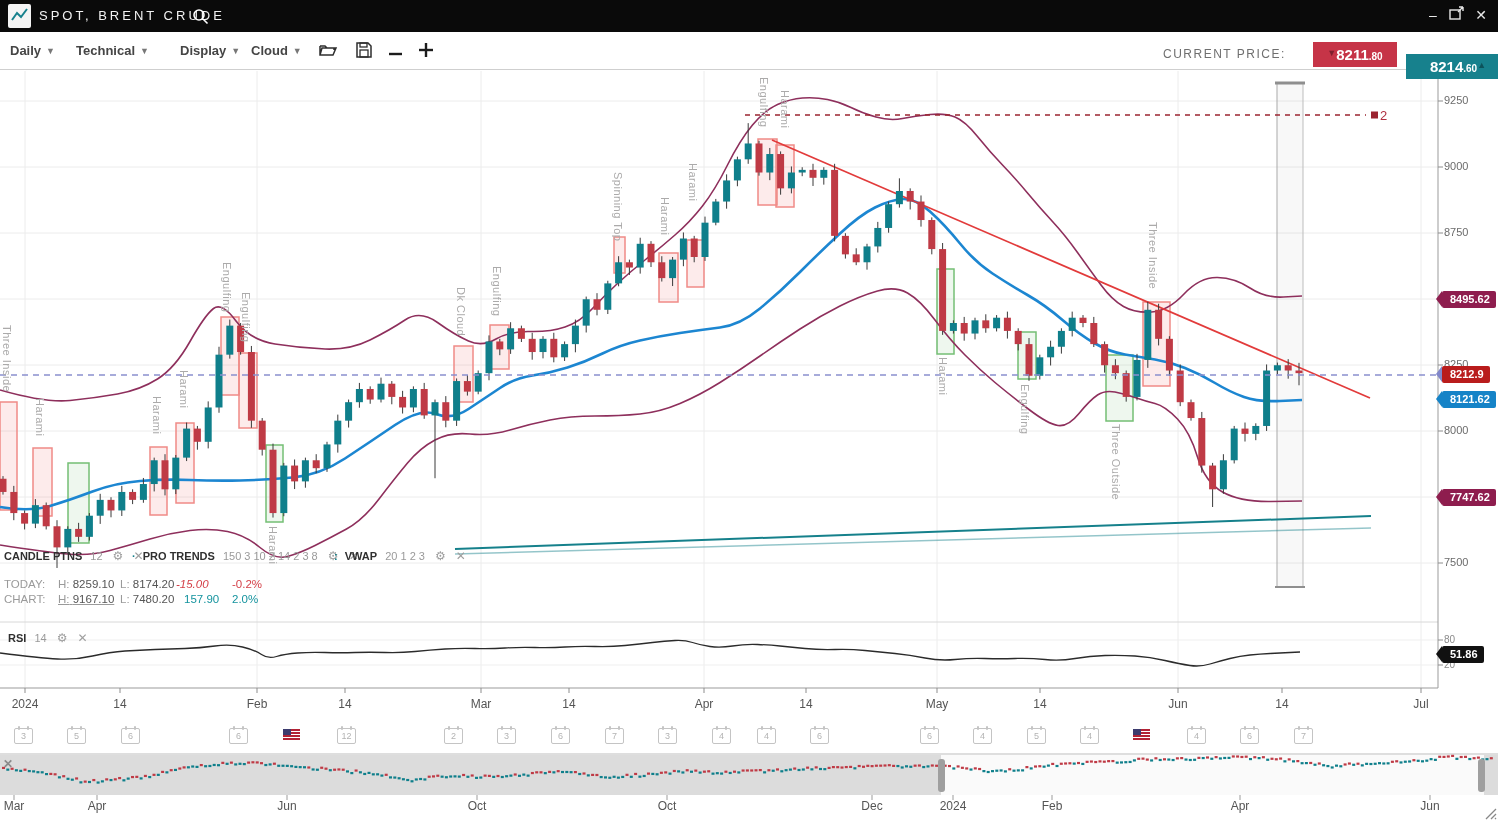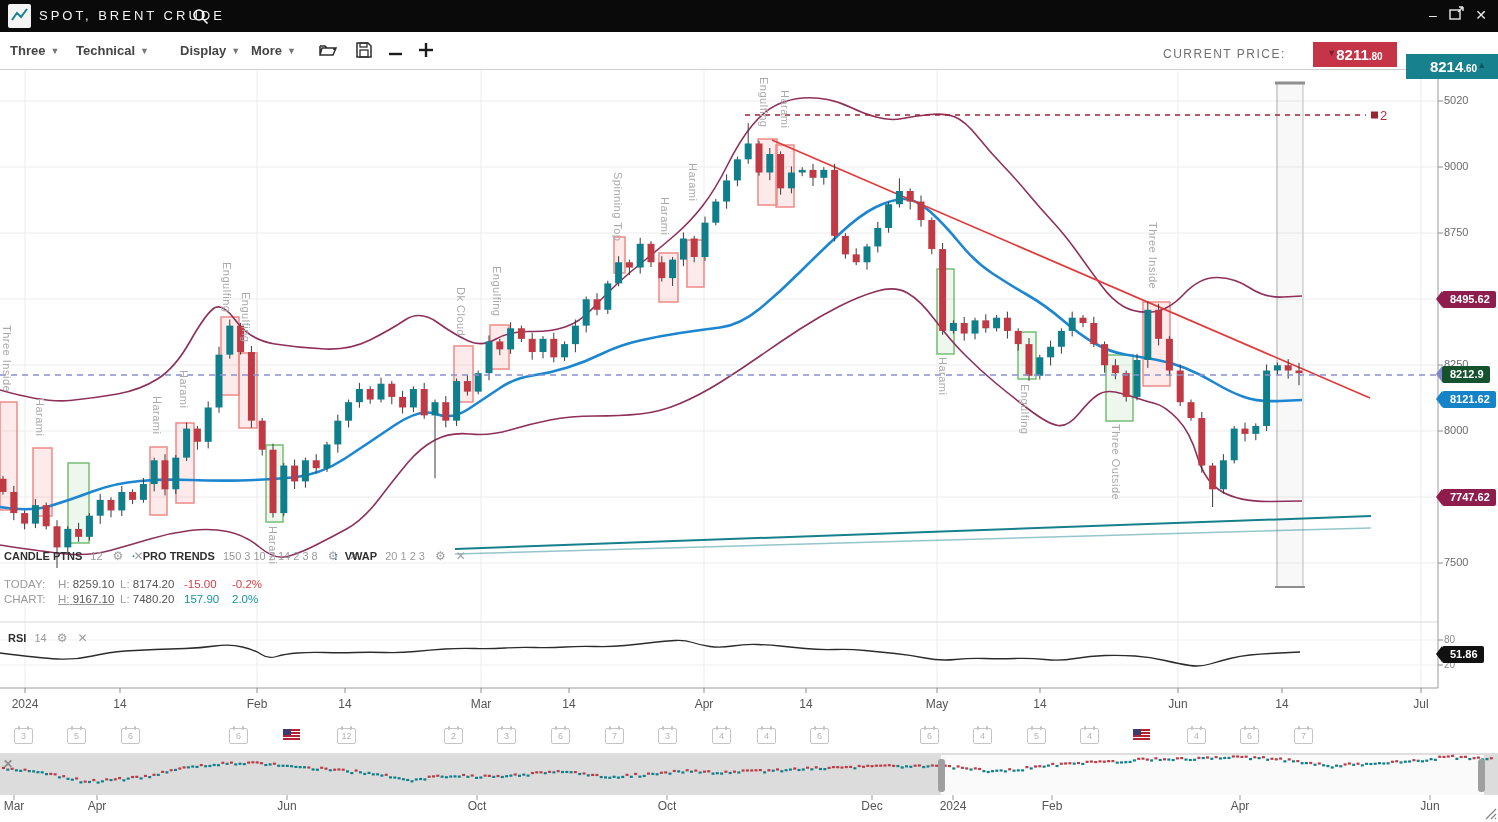--- a/index.html
+++ b/index.html
@@ -19,21 +19,21 @@
   #cplabel{position:absolute;top:15px;left:1163px;font-size:12px;color:#6f6f6f;letter-spacing:1.5px;}
   .pricebadge{position:absolute;top:42px;height:25px;color:#fff;font-weight:700;text-align:center;line-height:25px;}
   .pricebadge .big{font-size:15px;}
   .pricebadge .small{font-size:10px;}
   .arr{font-size:9px;position:relative;top:-4px;}
   
   .ptick{position:absolute;left:1444px;font-size:11px;color:#6b6b6b;}
   .pbadge{position:absolute;left:1442px;height:17px;line-height:17px;color:#fff;font-size:11px;font-weight:700;padding:0 6px 0 8px;border-radius:2px;}
   .pbadge:before{content:"";position:absolute;left:-6px;top:0;border-right:6px solid;border-top:8.5px solid transparent;border-bottom:8.5px solid transparent;}
   .c-dark{background:#8e1d4e;} .c-dark:before{border-right-color:#8e1d4e;}
-  .c-slate{background:#14532d;} .c-slate:before{border-right-color:#8086c9;}
+  .c-slate{background:#b91c1c;} .c-slate:before{border-right-color:#8086c9;}
   .c-blue{background:#1583c7;} .c-blue:before{border-right-color:#1583c7;}
   .c-black{background:#111;} .c-black:before{border-right-color:#111;}
   .xlab{position:absolute;top:697px;transform:translateX(-50%);font-size:12px;color:#555;}
   .nlab{position:absolute;top:799px;transform:translateX(-50%);font-size:12px;color:#555;}
   .plab{position:absolute;writing-mode:vertical-rl;font-size:11px;color:#abaaaa;letter-spacing:.5px;}
   .legendrow{position:absolute;top:549px;font-size:11px;}
   .lname{font-weight:700;color:#2f2f2f;}
   .lparam{color:#9a9a9a;margin-left:5px;}
   .licon{color:#9e9e9e;font-size:12px;margin-left:7px;cursor:pointer;}
   .ldots{color:#15808b;font-weight:700;margin-right:4px;}
@@ -755,24 +755,24 @@
   <span class="winbtn" style="left:1448px;top:6px;">
     <svg width="16" height="15">
           <rect x="1" y="4" width="10" height="9" fill="none" stroke="#e8e8e8" stroke-width="1.4"></rect>
           <path d="M9 6 L14 1 M14 1 L10 1 M14 1 L14 5" stroke="#e8e8e8" stroke-width="1.4" fill="none"></path>
         </svg>
   </span>
   <span class="winbtn" style="left:1472px;">✕</span>
 </div>
 
 <div id="toolbar">
-  <span class="menu" style="left:10px;"><span>Three</span><span class="caret">▼</span></span>
+  <span class="menu" style="left:10px;"><span>Daily</span><span class="caret">▼</span></span>
   <span class="menu" style="left:76px;"><span>Technical</span><span class="caret">▼</span></span>
   <span class="menu" style="left:180px;"><span>Display</span><span class="caret">▼</span></span>
-  <span class="menu" style="left:251px;"><span>More</span><span class="caret">▼</span></span>
+  <span class="menu" style="left:251px;"><span>Cloud</span><span class="caret">▼</span></span>
   <span class="tbicon" style="left:318px;">
     <svg width="20" height="18">
           <path d="M2 5 h5 l2 2 h7 v2 M2 5 v9 h13 l3 -7 h-14 l-2 7" fill="none" stroke="#2e2e2e" stroke-width="1.5"></path>
         </svg>
   </span>
   <span class="tbicon" style="left:355px;">
     <svg width="18" height="18">
           <path d="M2 2 h11 l3 3 v11 h-14 z" fill="none" stroke="#2e2e2e" stroke-width="1.5"></path>
           <rect x="5" y="2" width="7" height="4" fill="none" stroke="#2e2e2e" stroke-width="1.3"></rect>
           <rect x="5" y="9" width="8" height="7" fill="none" stroke="#2e2e2e" stroke-width="1.3"></rect>
@@ -816,21 +816,21 @@
   <span class="lname">VWAP</span>
   <span class="lparam">20 1 2 3</span>
   <span class="licon">⚙</span>
   <span class="licon">✕</span>
 </div>
 
 <div class="statrow" style="top:578px;left:4px;width:300px;height:14px;">
   <span class="srow-item" style="left:0;">TODAY:</span>
   <span class="srow-item" style="left:54px;"><span>H:</span> <b>8259.10</b></span>
   <span class="srow-item" style="left:116px;"><span>L:</span> <b>8174.20</b></span>
-  <span class="srow-item neg" style="left:180px;">-15.00</span>
+  <span class="srow-item neg" style="left:172px;font-style:italic;">-15.00</span>
   <span class="srow-item neg" style="left:228px;">-0.2%</span>
 </div>
 <div class="statrow" style="top:593px;left:4px;width:300px;height:14px;">
   <span class="srow-item" style="left:0;">CHART:</span>
   <span class="srow-item" style="left:54px;text-decoration:underline;"><span>H:</span> <b>9167.10</b></span>
   <span class="srow-item" style="left:116px;text-align:right;"><span>L:</span> <b>7480.20</b></span>
   <span class="srow-item pos" style="left:180px;">157.90</span>
   <span class="srow-item pos" style="left:228px;">2.0%</span>
 </div>
 
@@ -848,21 +848,21 @@
 
 <div id="navx">✕</div>
 <div class="navhandle" style="left:938px;"></div>
 <div class="navhandle" style="left:1478px;"></div>
 <div id="grip">
   <svg width="13" height="13">
         <path d="M12 2 L2 12 M12 7 L7 12 M12 11 L11 12" stroke="#888" stroke-width="1.3"></path>
       </svg>
 </div>
 
-<div class="ptick" style="top:94px;">5020</div>
+<div class="ptick" style="top:94px;">9250</div>
     <div class="ptick" style="top:160px;">9000</div>
     <div class="ptick" style="top:226px;">8750</div>
     <div class="ptick" style="top:358px;">8250</div>
     <div class="ptick" style="top:424px;">8000</div>
     <div class="ptick" style="top:556px;">7500</div>
     <div class="pbadge c-dark" style="top:291px;">8495.62</div>
     <div class="pbadge c-slate" style="top:366px;">8212.9</div>
     <div class="pbadge c-blue" style="top:391px;">8121.62</div>
     <div class="pbadge c-dark" style="top:489px;">7747.62</div>
     <div class="xlab" style="left:25px;">2024</div>

